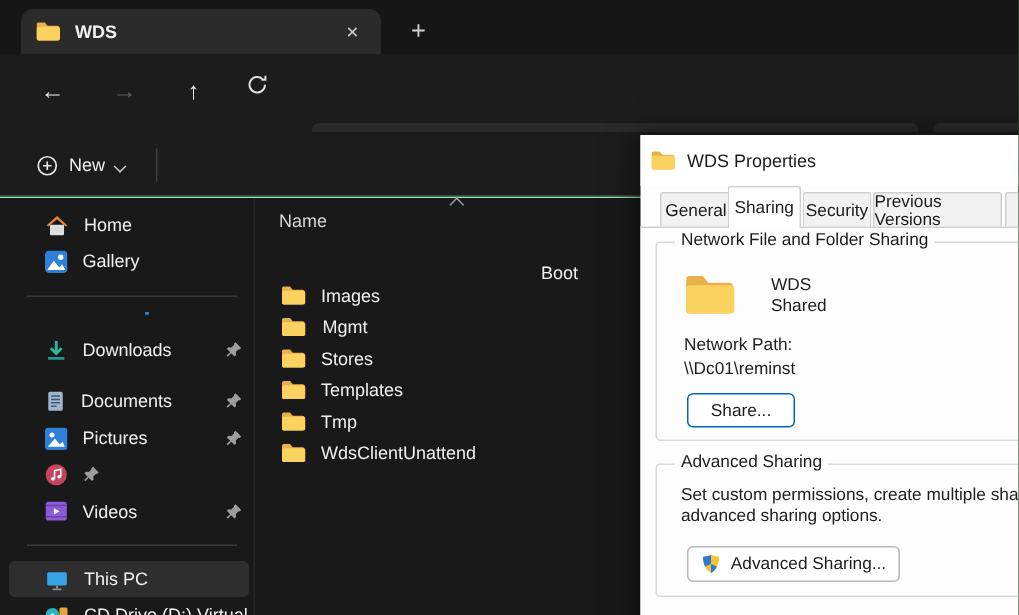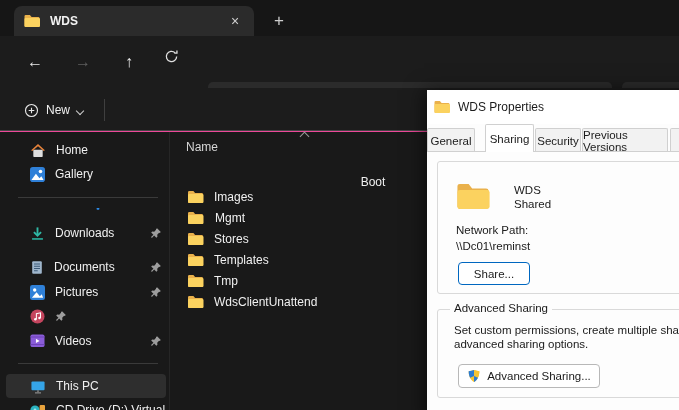--- a/index.html
+++ b/index.html
@@ -1,17 +1,17 @@
 <!DOCTYPE html>
 <html><head>
 <meta charset="utf-8">
 <style>
   html,body{margin:0;padding:0;background:#000;}
   *{box-sizing:border-box;font-family:"Liberation Sans",sans-serif;}
-  #stage{position:relative;width:679px;height:410px;overflow:hidden;background:#ec4899;}
+  #stage{position:relative;width:679px;height:410px;overflow:hidden;background:#86efac;}
 
   
   .tabstrip{position:absolute;left:0;top:0;width:679px;height:36px;background:#161616;}
   .etab{position:absolute;left:14px;top:6px;width:240px;height:30px;background:#2b2b2b;
         border-radius:8px 8px 0 0;display:flex;align-items:center;padding:0 10px;}
   .etab .lbl{color:#f2f2f2;font-size:12px;font-weight:600;margin-left:10px;flex:1;}
   .etab .close{color:#cfcfcf;font-size:14px;width:18px;text-align:center;cursor:default;}
   .newtab{position:absolute;left:266px;top:8px;color:#cfcfcf;font-size:17px;width:26px;height:26px;
           text-align:center;line-height:25px;}
   .navbar{position:absolute;left:0;top:36px;width:679px;height:52px;background:#1c1c1c;}
@@ -345,29 +345,30 @@
   </div>
 
   <div class="dialog">
     <div class="dtitle">
       <svg width="16" height="14" viewBox="0 0 16 14">
           <use href="#folder16"></use>
         </svg>
       <span>WDS Properties</span>
     </div>
 
-    <div class="dtab" style="left:0;width:48px;">General</div>
+    <div class="dtab" style="left:13px;width:48px;">General</div>
     <div class="dtab active" style="left:58px;width:49px;">Sharing</div>
     <div class="dtab" style="left:108px;width:46px;">Security</div>
     <div class="dtab" style="left:155px;width:86px;">Previous Versions</div>
     <div class="dtab" style="left:243px;width:50px;"></div>
 
     <div class="dpage">
 
       <div class="groupbox g1">
+        <span class="legend">Network File and Folder Sharing</span>
         <svg width="34" height="28" viewBox="0 0 16 13.5" style="position:absolute;left:18px;top:20px;">
             <use href="#folder16"></use>
           </svg>
         <span class="dtext" style="left:76px;top:22px;">WDS</span>
         <span class="dtext" style="left:76px;top:36px;">Shared</span>
         <span class="dtext" style="left:18px;top:62px;">Network Path:</span>
         <span class="dtext" style="left:18px;top:78px;">\\Dc01\reminst</span>
         <button class="sharebtn">Share...</button>
       </div>
 

